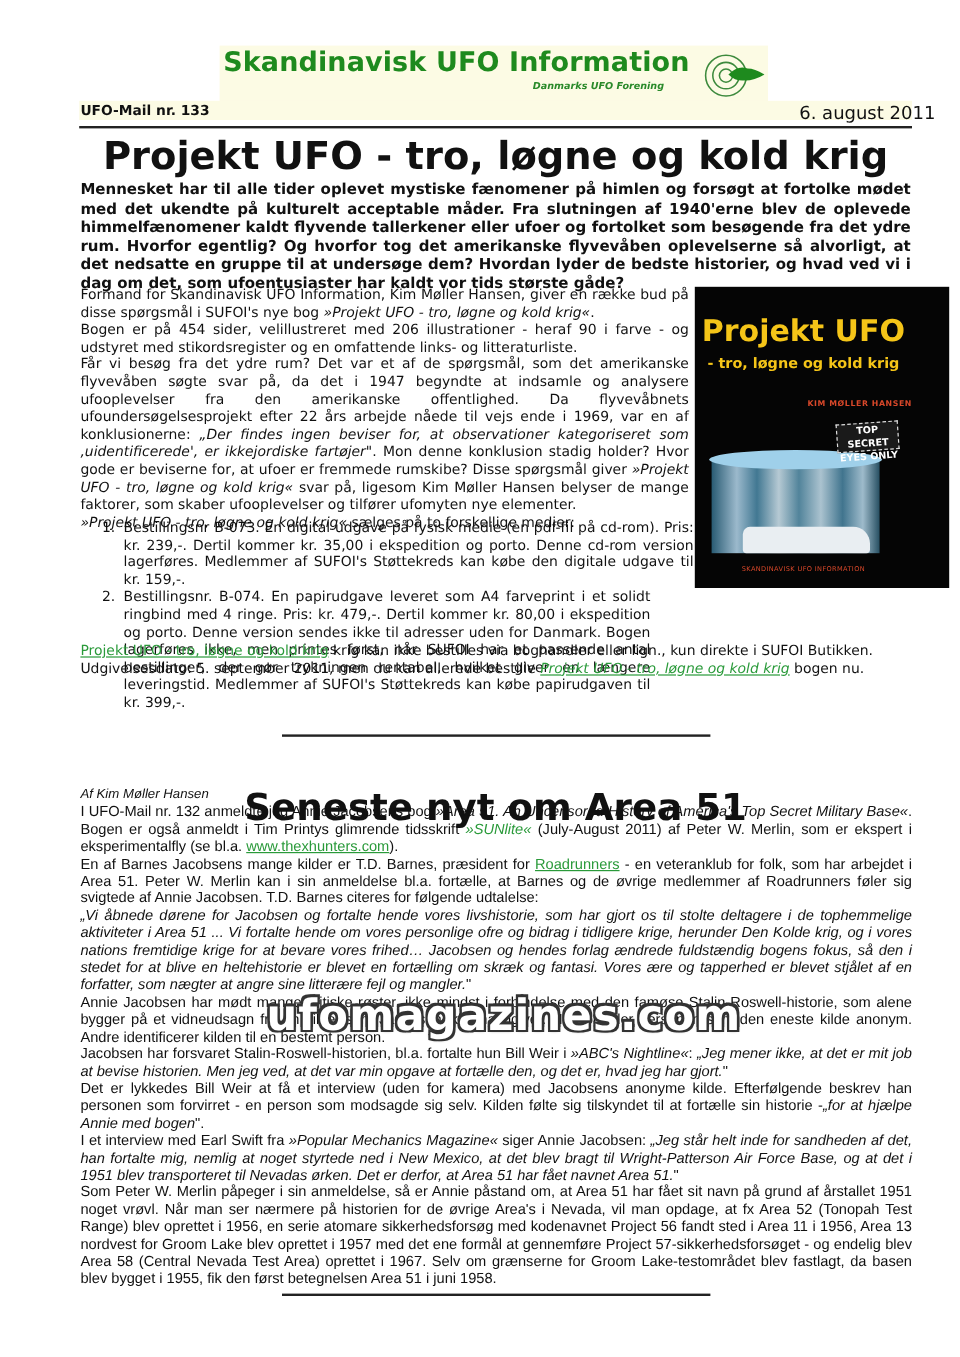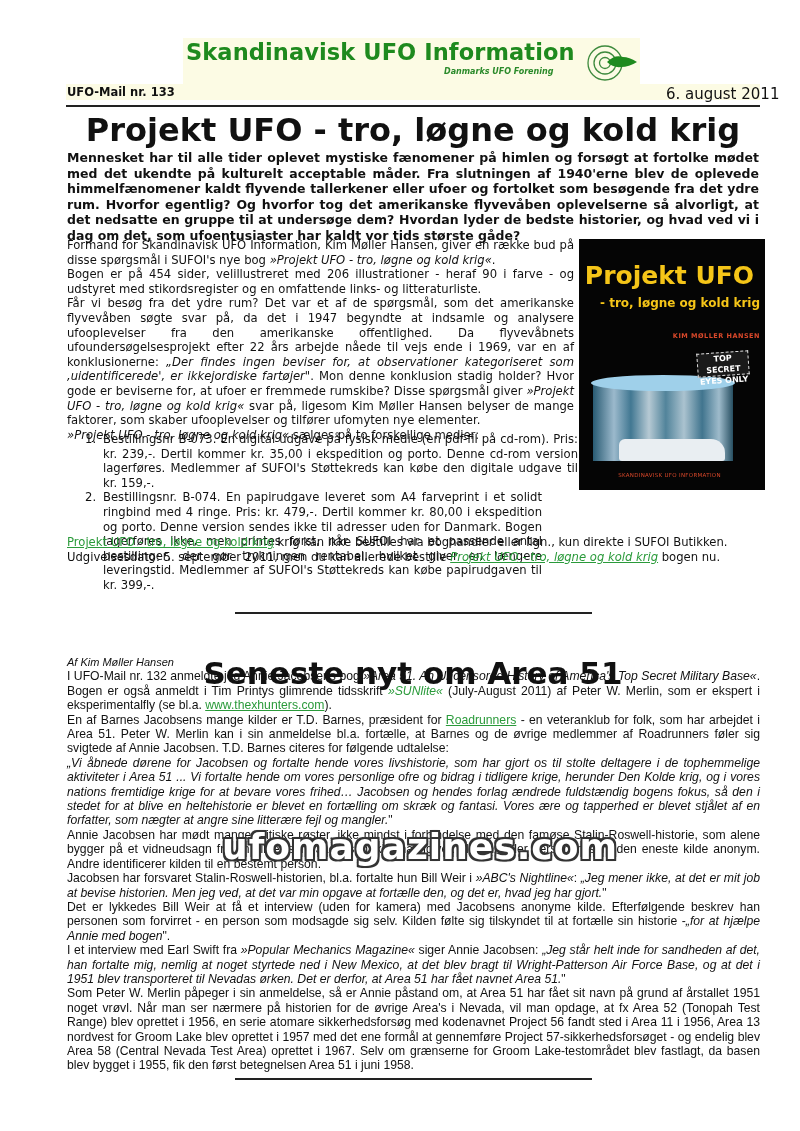--- a/index.html
+++ b/index.html
@@ -14,23 +14,23 @@
   .mail-bar { position: absolute; left: 66px; top: 84px; width: 694px; height: 16px; background: #fcfbe4; }
   .mail-nr { position: absolute; left: 67px; top: 85px; font-size: 11.5px; font-weight: bold; }
   .mail-date { position: absolute; left: 666px; top: 85px; font-size: 15px; }
   .rule-top { position: absolute; left: 66px; top: 105px; width: 694px; height: 2px; background: #222; }
   .h1 { position: absolute; left: 66px; top: 111px; width: 694px; text-align: center;
         font-size: 32px; font-weight: bold; letter-spacing: 0px; white-space: nowrap; }
   .lead { position: absolute; left: 67px; top: 150px; width: 692px; font-size: 12.5px; font-weight: bold;
           line-height: 15.6px; text-align: justify; }
   .body1 { position: absolute; left: 67px; top: 238px; width: 507px; font-size: 11.6px; line-height: 14.6px; text-align: justify; }
   .body1 p, .body2 p { margin: 0; }
-  .cover { position: absolute; left: 579px; top: 239px; width: 186px; height: 251px; background: #050505; overflow: hidden; }
+  .cover { position: absolute; left: 579px; top: 239px; width: 212px; height: 251px; background: #050505; overflow: hidden; }
   .cover .c-title { position: absolute; left: 0; width: 181px; top: 22px; text-align: center; color: #f5c518; font-weight: bold; font-size: 25px; }
-  .cover .c-sub { position: absolute; left: 0; width: 181px; top: 57px; text-align: right; color: #f5c518; font-weight: bold; font-size: 12px; }
+  .cover .c-sub { position: absolute; left: 0; width: 181px; top: 57px; text-align: center; color: #f5c518; font-weight: bold; font-size: 12px; }
   .cover .c-author { position: absolute; left: 0; width: 181px; top: 93px; text-align: right; color: #d9482a; font-size: 6.5px; letter-spacing: 0.5px; font-weight: bold; }
   .cover .c-beam { position: absolute; left: 14px; top: 142px; width: 140px; height: 80px;
                    background: linear-gradient(90deg, #2f6a86 0%, #b6d9ef 15%, #4c8cab 27%, #d5ecf8 40%, #5f9ab5 52%, #c8e4f3 65%, #4b88a6 78%, #b9dbee 90%, #2d5c72 100%);
                    opacity: 0.85; }
   .cover .c-disc { position: absolute; left: 12px; top: 136px; width: 144px; height: 16px; border-radius: 50%; background: #9fd0ea; }
   .cover .c-car { position: absolute; left: 40px; top: 200px; width: 106px; height: 22px; background: #e9eef2; border-radius: 6px 14px 3px 3px; }
   .cover .c-stamp { position: absolute; left: 118px; top: 113px; width: 50px; height: 22px; border: 1px dashed #ddd; color: #fff;
                     font-size: 8px; font-weight: bold; text-align: center; line-height: 11px; background: #1a1a1a; transform: rotate(-4deg); }
   .cover .c-foot { position: absolute; left: 0; width: 181px; top: 233px; text-align: center; color: #d9482a; font-size: 5.5px; letter-spacing: 0.3px; }
   .list { position: absolute; left: 67px; top: 432px; width: 693px; font-size: 11.6px; line-height: 14.6px; }

